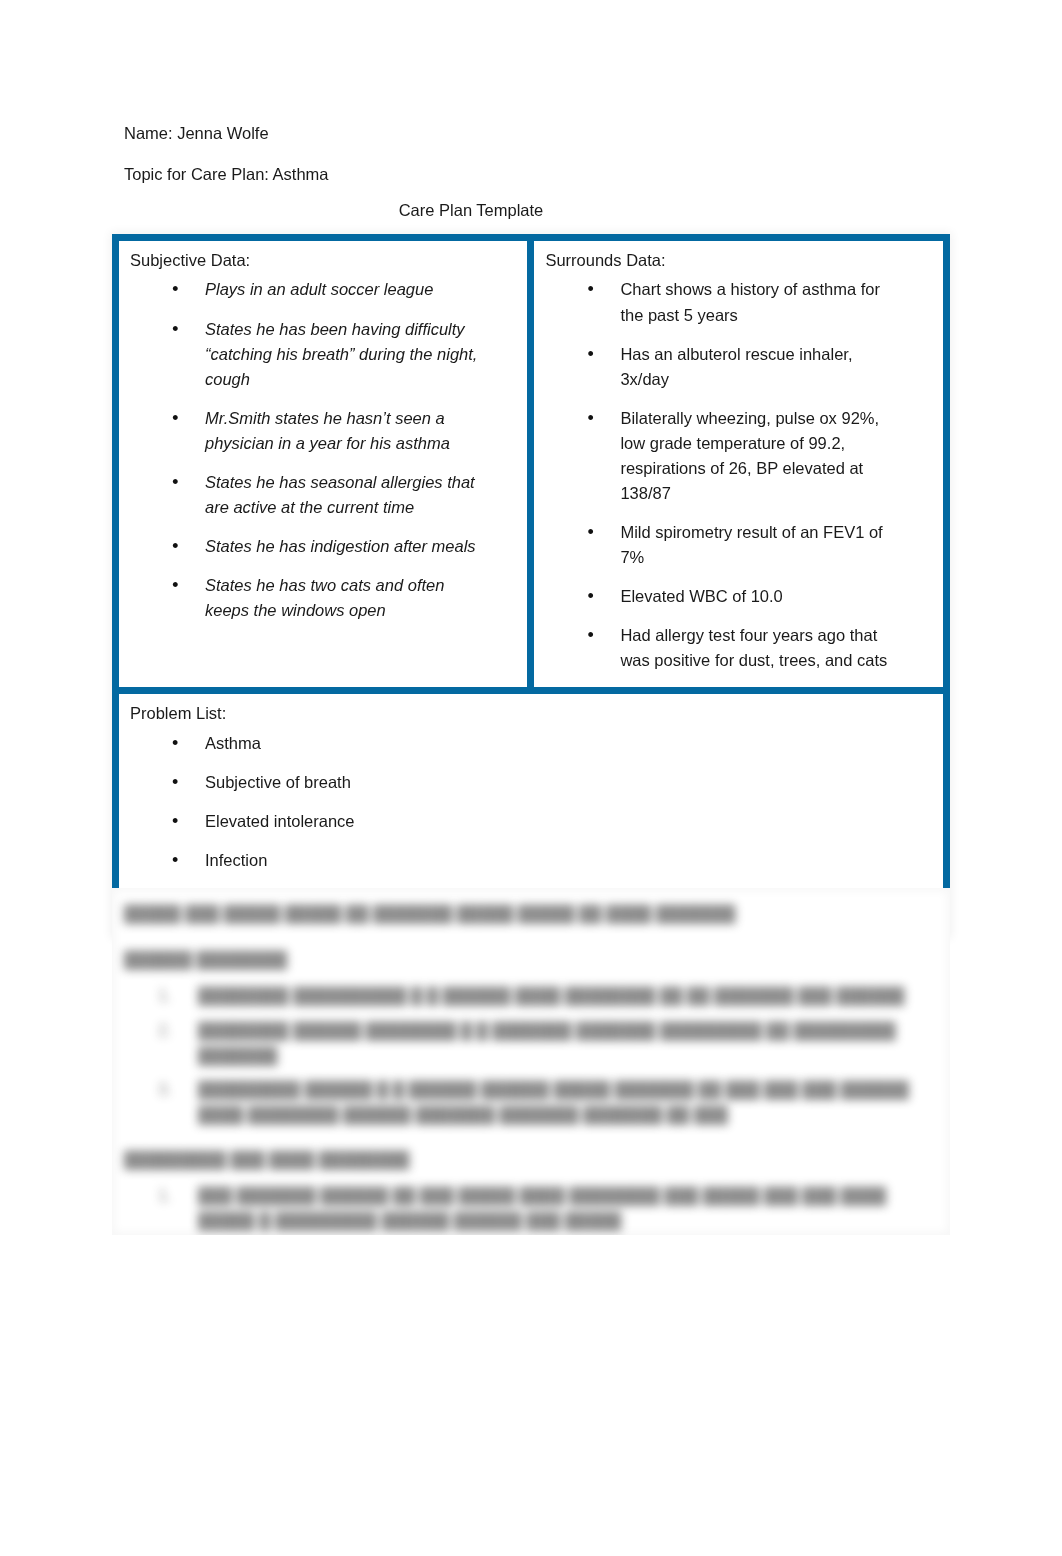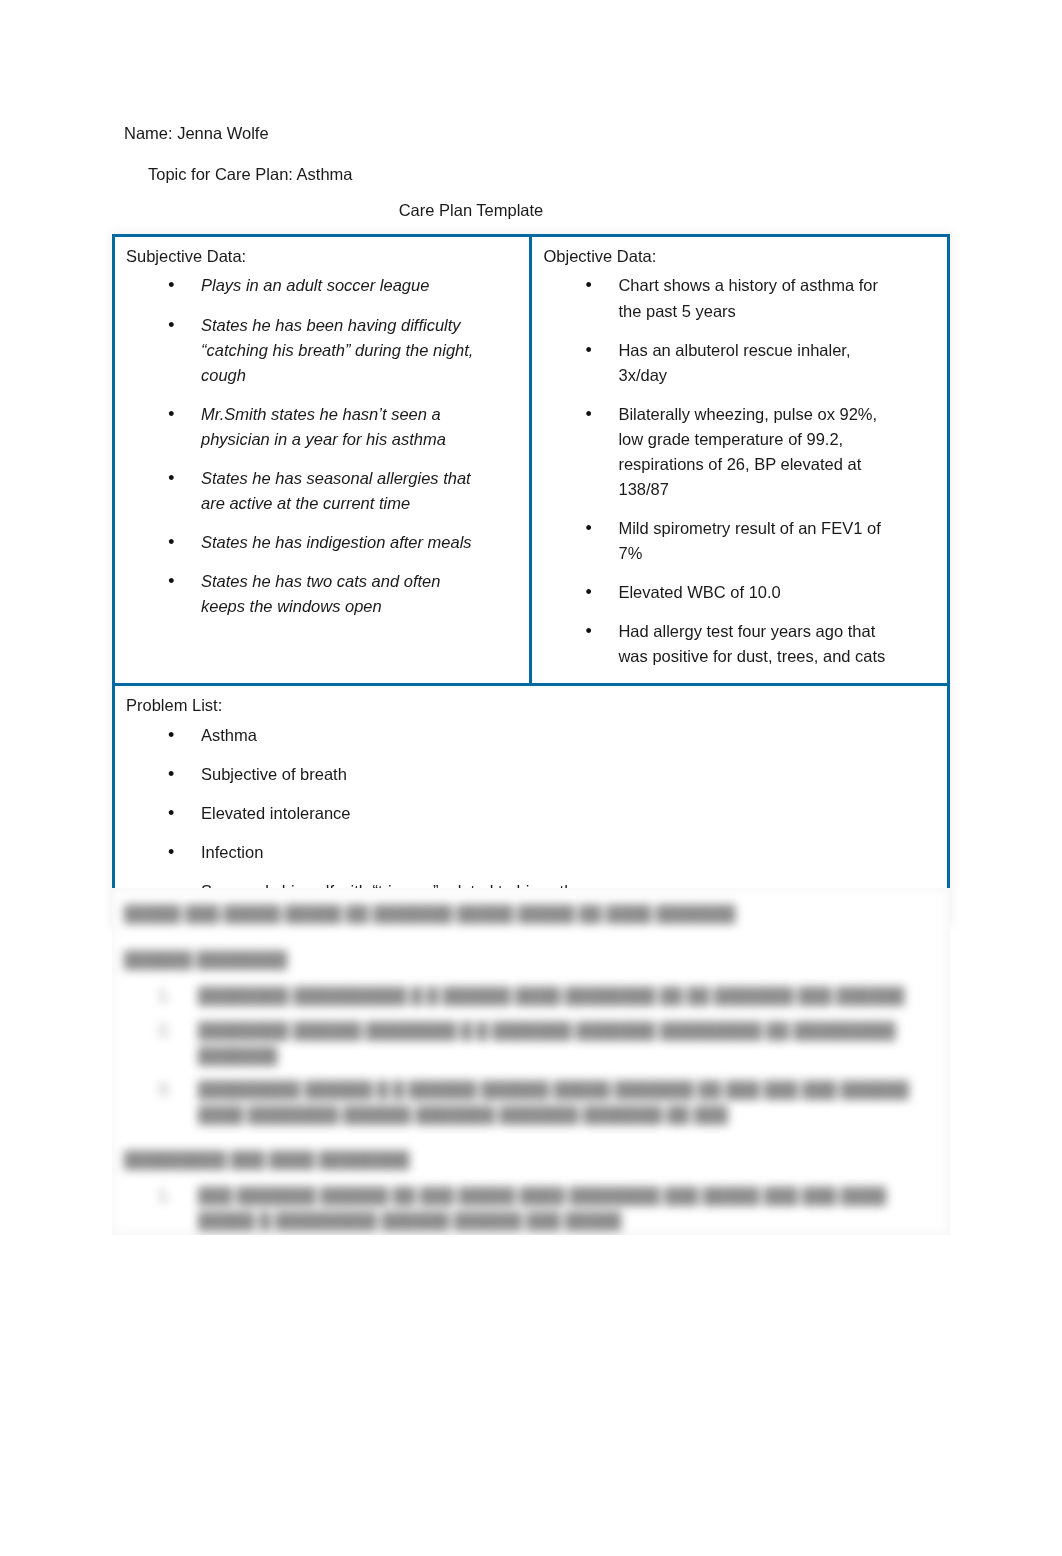--- a/index.html
+++ b/index.html
@@ -30,21 +30,21 @@
   
   .hdr-line {
     position: absolute;
     left: 124px;
     font-size: 16.5px;
     line-height: 1.25;
     color: #1a1a1a;
     white-space: nowrap;
   }
   #name-line   { top: 123px; }
-  #topic-line  { top: 164px; margin-left: 24px; }
+  #topic-line  { top: 164px; }
 
   .doc-title {
     position: absolute;
     top: 201px;
     left: 0;
     width: 942px;
     text-align: center;
     font-size: 16.5px;
     color: #1a1a1a;
   }
@@ -53,21 +53,21 @@
   .care-table {
     position: absolute;
     left: 112px;
     top: 234px;
     width: 838px;
     border-collapse: collapse;
     background: #ffffff;
     box-shadow: 0 0 9px 2px rgba(0,0,0,0.055);
   }
   .care-table td {
-    border: 3px solid #0369a1;
+    border: 7px solid #0369a1;
     vertical-align: top;
     padding: 0;
     background: #ffffff;
   }
   .cell-inner {
     padding: 9px 11px 14px 11px;
   }
   .col-left  { width: 419px; }
   .col-right { width: 419px; }
 
@@ -183,21 +183,21 @@
               <li>Mr.Smith states he hasn’t seen a physician in a year for his asthma</li>
               <li>States he has seasonal allergies that are active at the current time</li>
               <li>States he has indigestion after meals</li>
               <li>States he has two cats and often keeps the windows open</li>
             </ul>
           </div>
         </td>
 
         <td class="col-right">
           <div class="cell-inner">
-            <div class="cell-head">Objective Data:</div>
+            <div class="cell-head">Surrounds Data:</div>
             <ul class="bullets objective">
               <li>Chart shows a history of asthma for the past 5 years</li>
               <li>Has an albuterol rescue inhaler, 3x/day</li>
               <li>Bilaterally wheezing, pulse ox 92%, low grade temperature of 99.2, respirations of 26, BP elevated at 138/87</li>
               <li>Mild spirometry result of an FEV1 of 7%</li>
               <li>Elevated WBC of 10.0</li>
               <li>Had allergy test four years ago that was positive for dust, trees, and cats</li>
             </ul>
           </div>
         </td>

